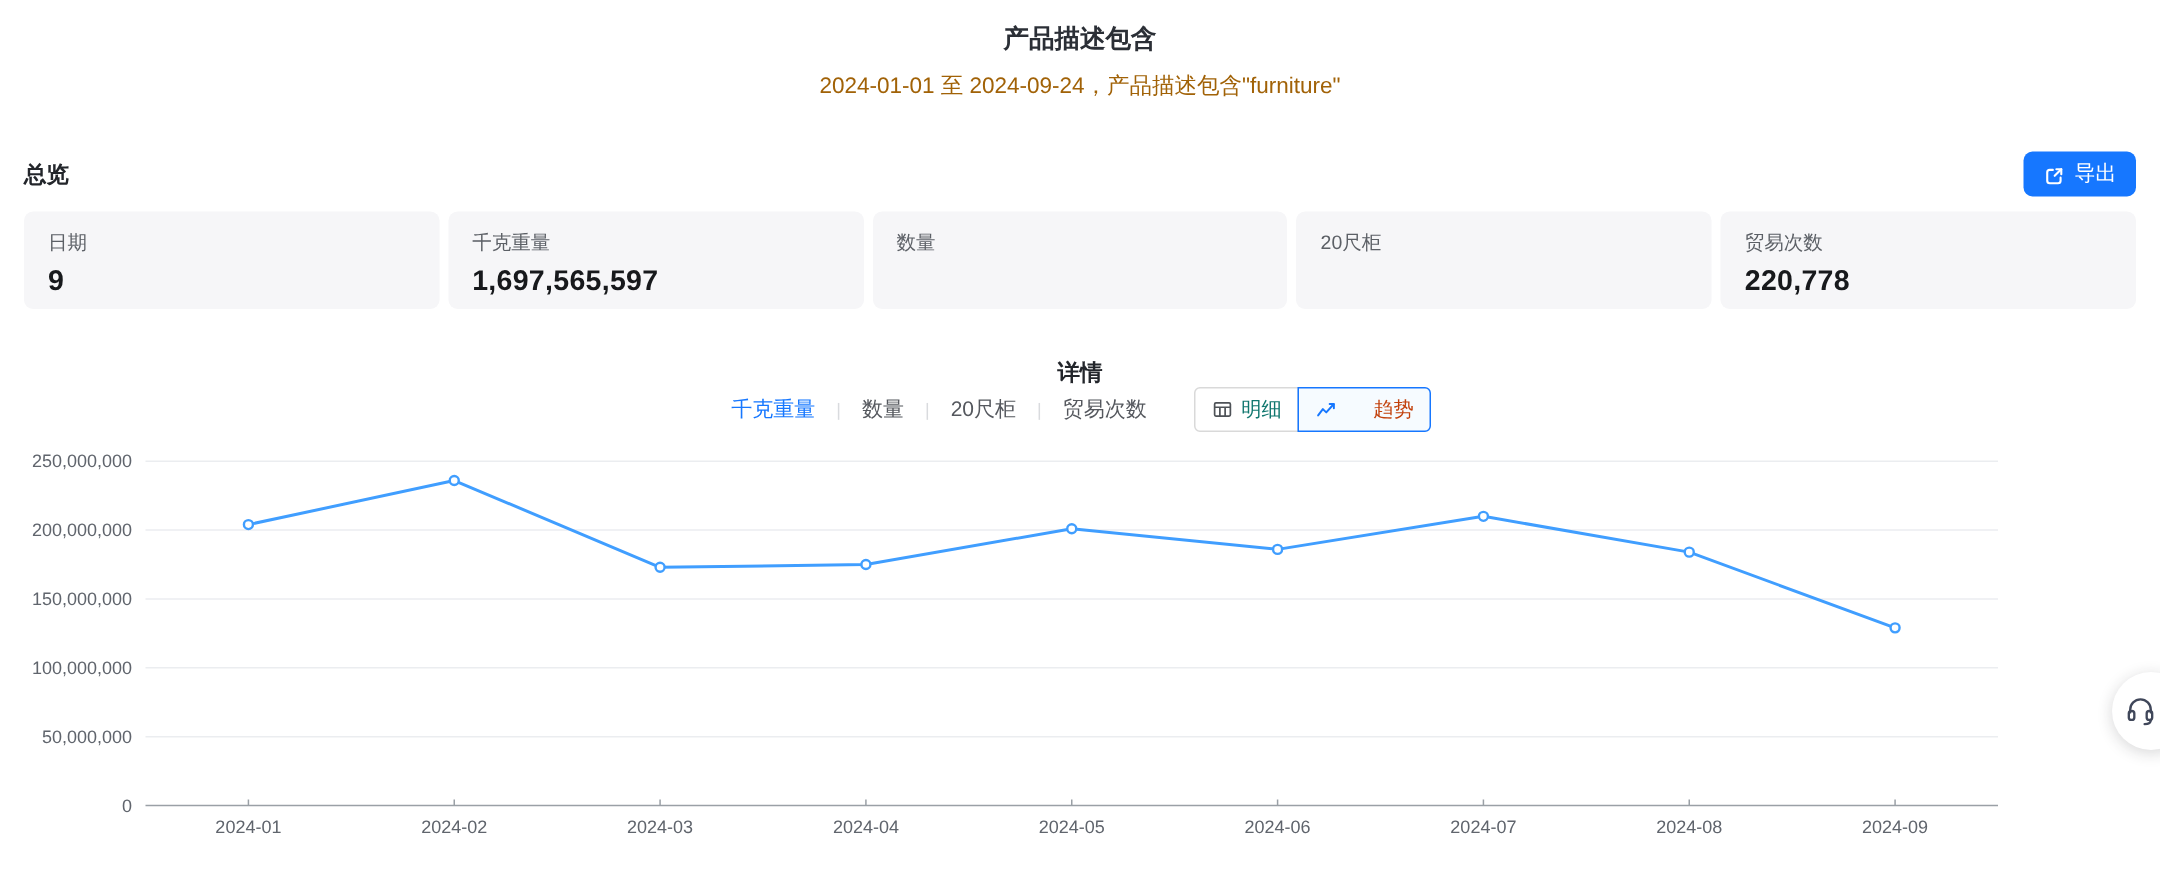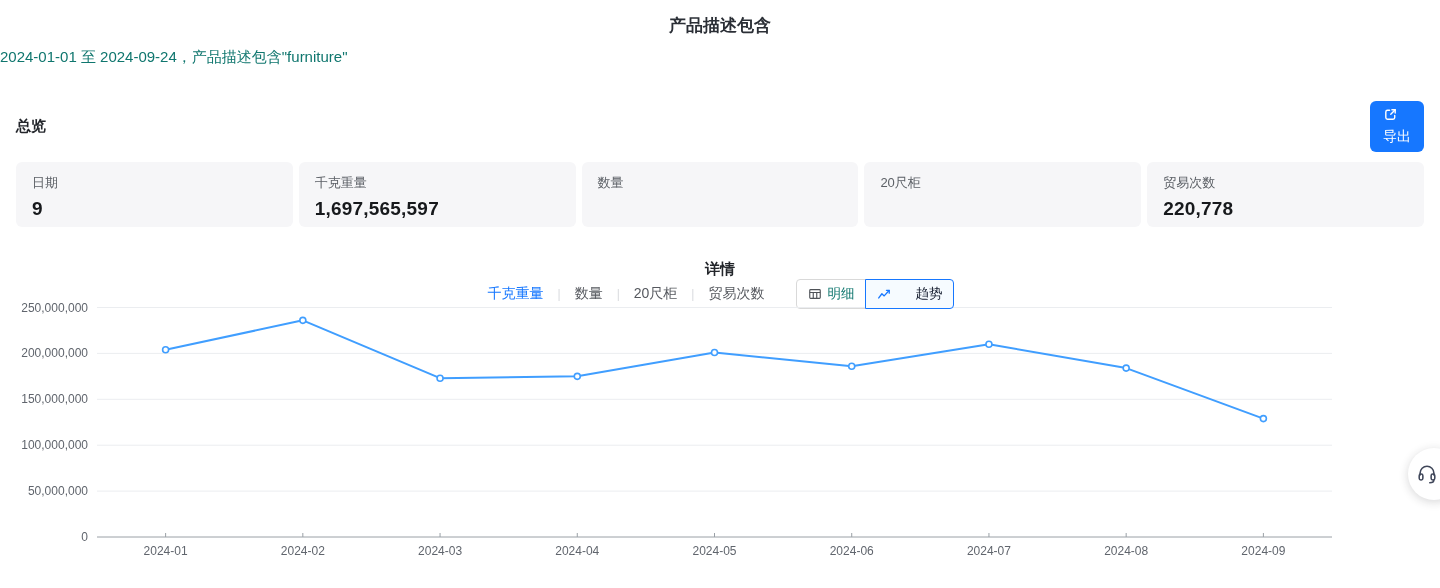--- a/index.html
+++ b/index.html
@@ -1,39 +1,39 @@
 <!DOCTYPE html>
 <html><head>
 <meta charset="utf-8">
 <style>
   html,body{margin:0;padding:0;width:1440px;height:588px;overflow:hidden;background:#fff;
     font-family:"Liberation Sans","DejaVu Sans",sans-serif;color:#252b3a;}
   .page-title{margin-top:14px;text-align:center;font-size:17px;font-weight:700;color:#2b2f36;}
-  .page-subtitle{margin-top:11px;font-size:15px;color:#0f766e;}
+  .page-subtitle{margin-top:11px;text-align:center;font-size:15px;color:#a16207;}
   .bar{display:flex;justify-content:space-between;align-items:center;padding:0 16px;}
   .overview-bar{margin-top:34px;}
   .section-heading{font-size:15px;font-weight:700;color:#23262b;}
-  .export-btn{display:inline-flex;align-items:flex-start;gap:6px;background:#1677ff;color:#fff;border:none;
-    border-radius:6px;padding:6px 13px;font-size:14px;cursor:pointer;flex-direction:column;}
+  .export-btn{display:inline-flex;align-items:flex-end;gap:6px;background:#1677ff;color:#fff;border:none;
+    border-radius:6px;padding:6px 13px;font-size:14px;cursor:pointer;}
   .cards{display:flex;gap:6px;margin:10px 16px 0;}
   .card{flex:1;background:#f6f6f8;border-radius:6px;padding:12px 16px;height:41px;}
   .card-label{font-size:13px;color:#5c6066;}
   .card-value{margin-top:6px;font-size:19px;font-weight:700;color:#17191c;letter-spacing:.2px;}
   .detail-bar{margin-top:33px;flex-direction:column;}
   .detail-right{display:flex;align-items:center;}
   .metric-tabs{display:flex;align-items:center;font-size:14px;color:#55585e;}
   .metric-tab{cursor:pointer;padding:0 2px;}
   .metric-tab.active{color:#1677ff;}
   .tab-divider{color:#d9dbde;margin:0 12px;font-size:12px;}
   .view-toggle{display:flex;margin-left:30px;}
   .vt-btn{display:inline-flex;align-items:center;gap:5px;padding:5px 11px;font-size:13.5px;cursor:pointer;
     border:1px solid #d9d9d9;background:#fff;color:#0f766e;}
   .vt-btn.first{border-radius:4px 0 0 4px;}
   .vt-btn.last{border-radius:0 4px 4px 0;margin-left:-1px;}
-  .vt-btn.active{border-color:#1677ff;color:#0f172a;background:#f6fbff;position:relative;z-index:1;gap:24px;}
+  .vt-btn.active{border-color:#1677ff;color:#c2410c;background:#f6fbff;position:relative;z-index:1;gap:24px;}
   .chart-wrap{position:absolute;left:0;top:268px;width:1440px;height:300px;}
   svg text{font-family:"Liberation Sans","DejaVu Sans",sans-serif;}
   .float-btn{position:absolute;left:1408px;top:448px;width:52px;height:52px;border-radius:50%;background:#fff;
     box-shadow:0 2px 10px rgba(31,35,41,.18);display:flex;align-items:center;justify-content:center;cursor:pointer;}
 </style>
 </head>
 <body>
 
 <div class="page-title">产品描述包含</div>
 <div class="page-subtitle">2024-01-01 至 2024-09-24，产品描述包含"furniture"</div>

